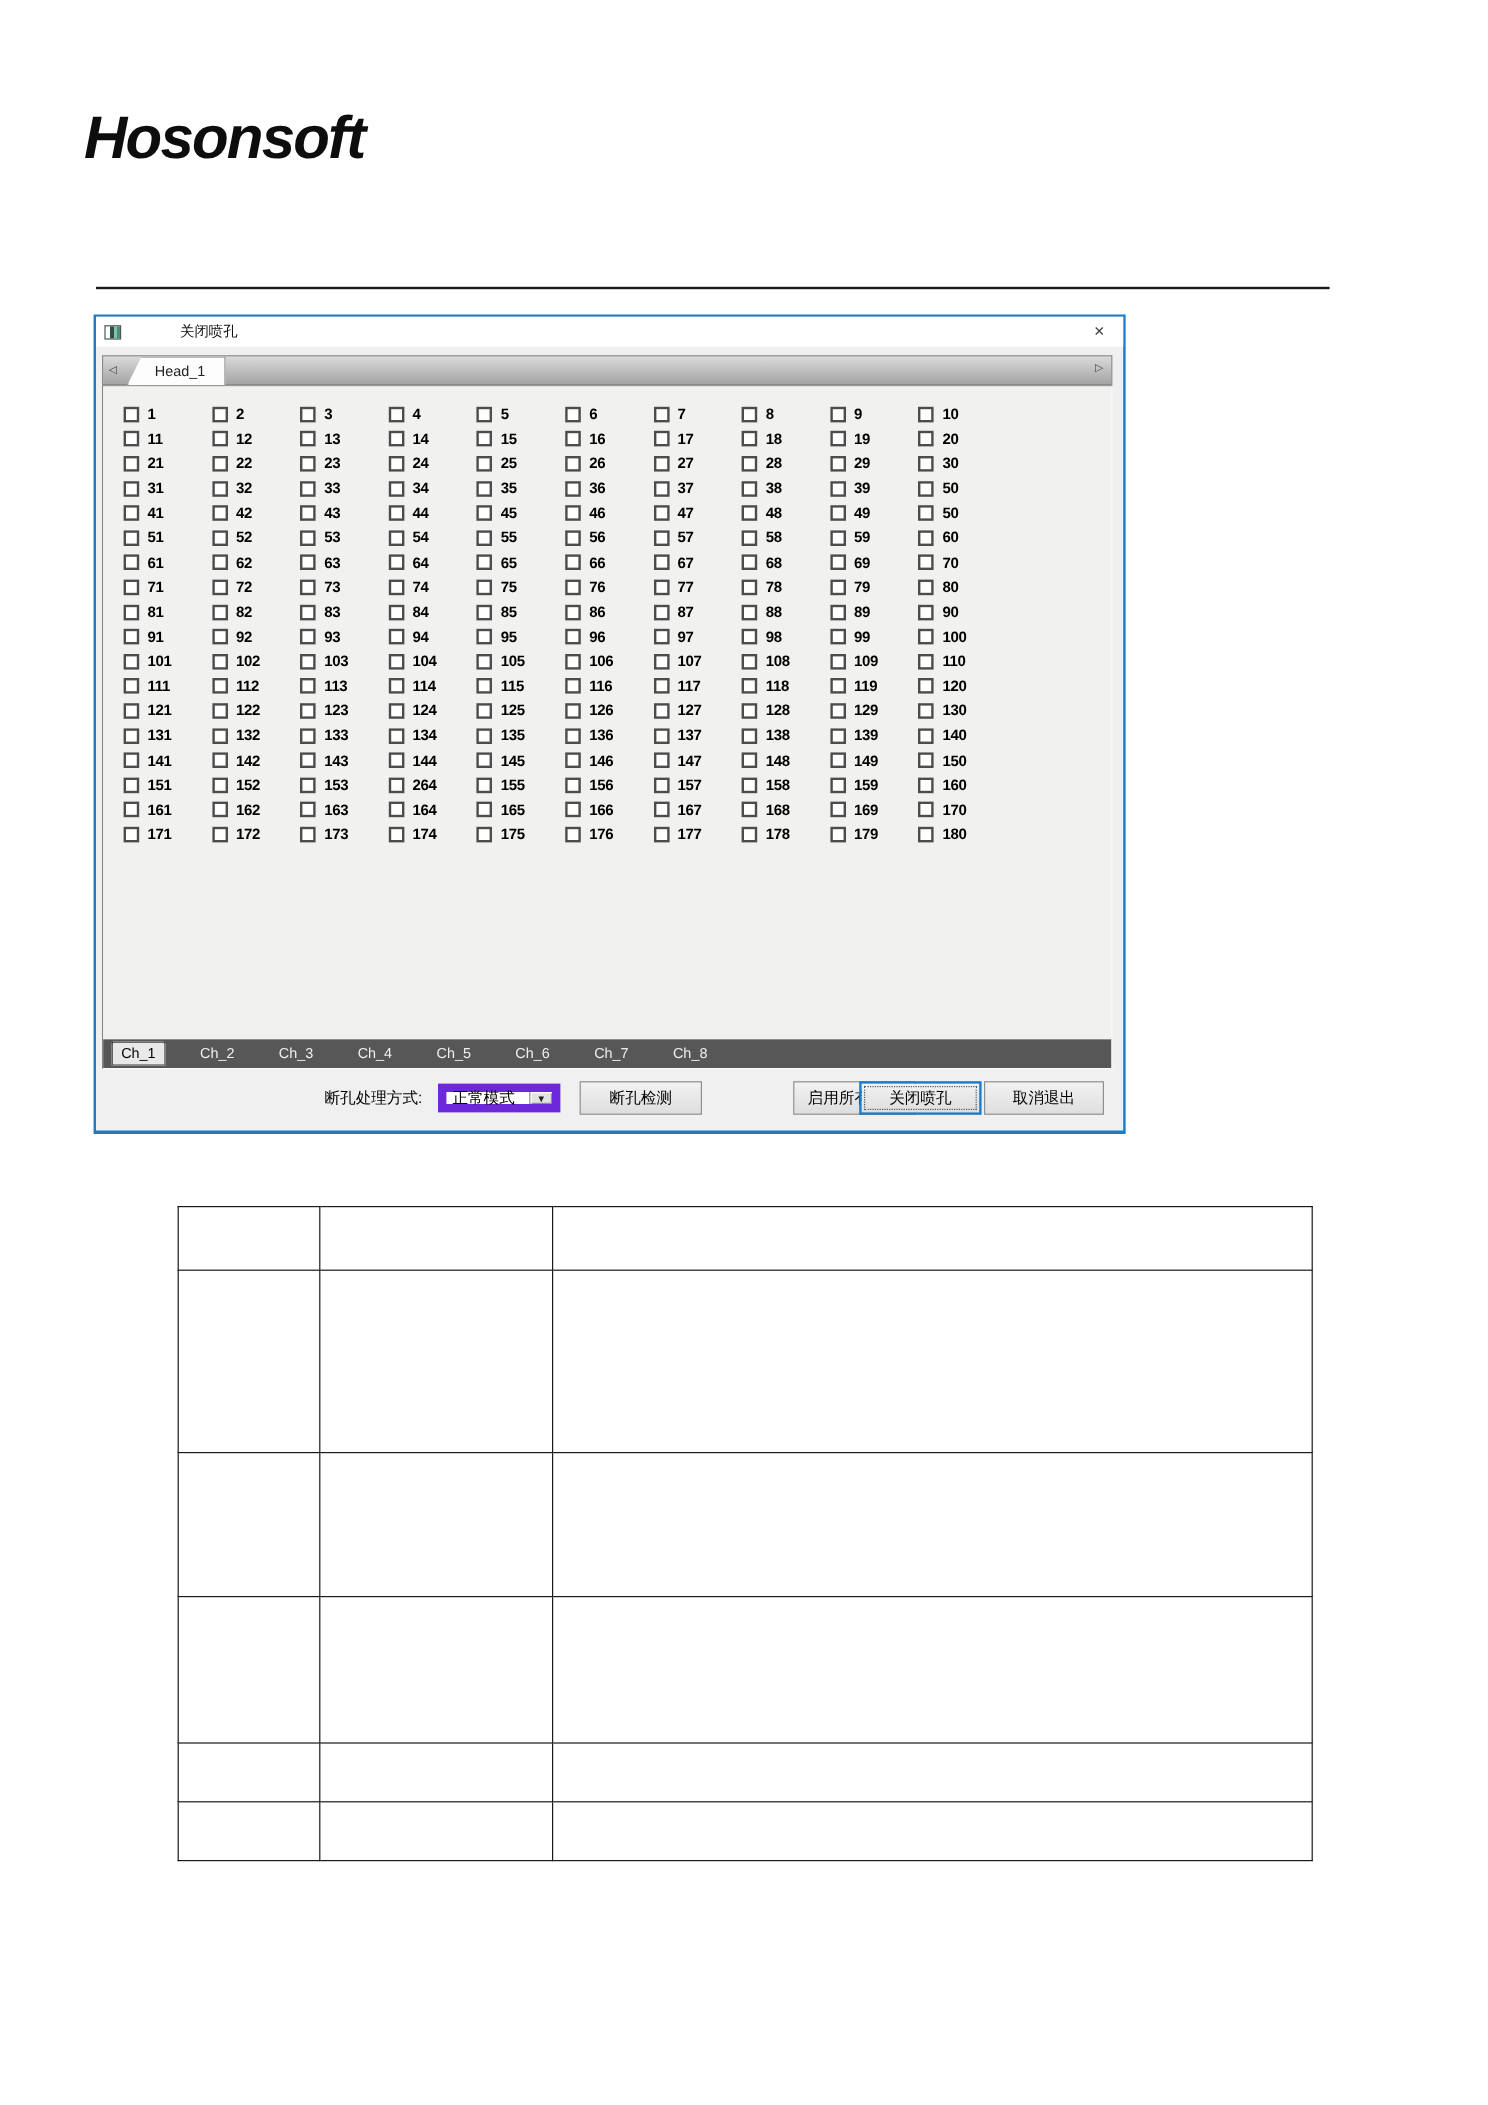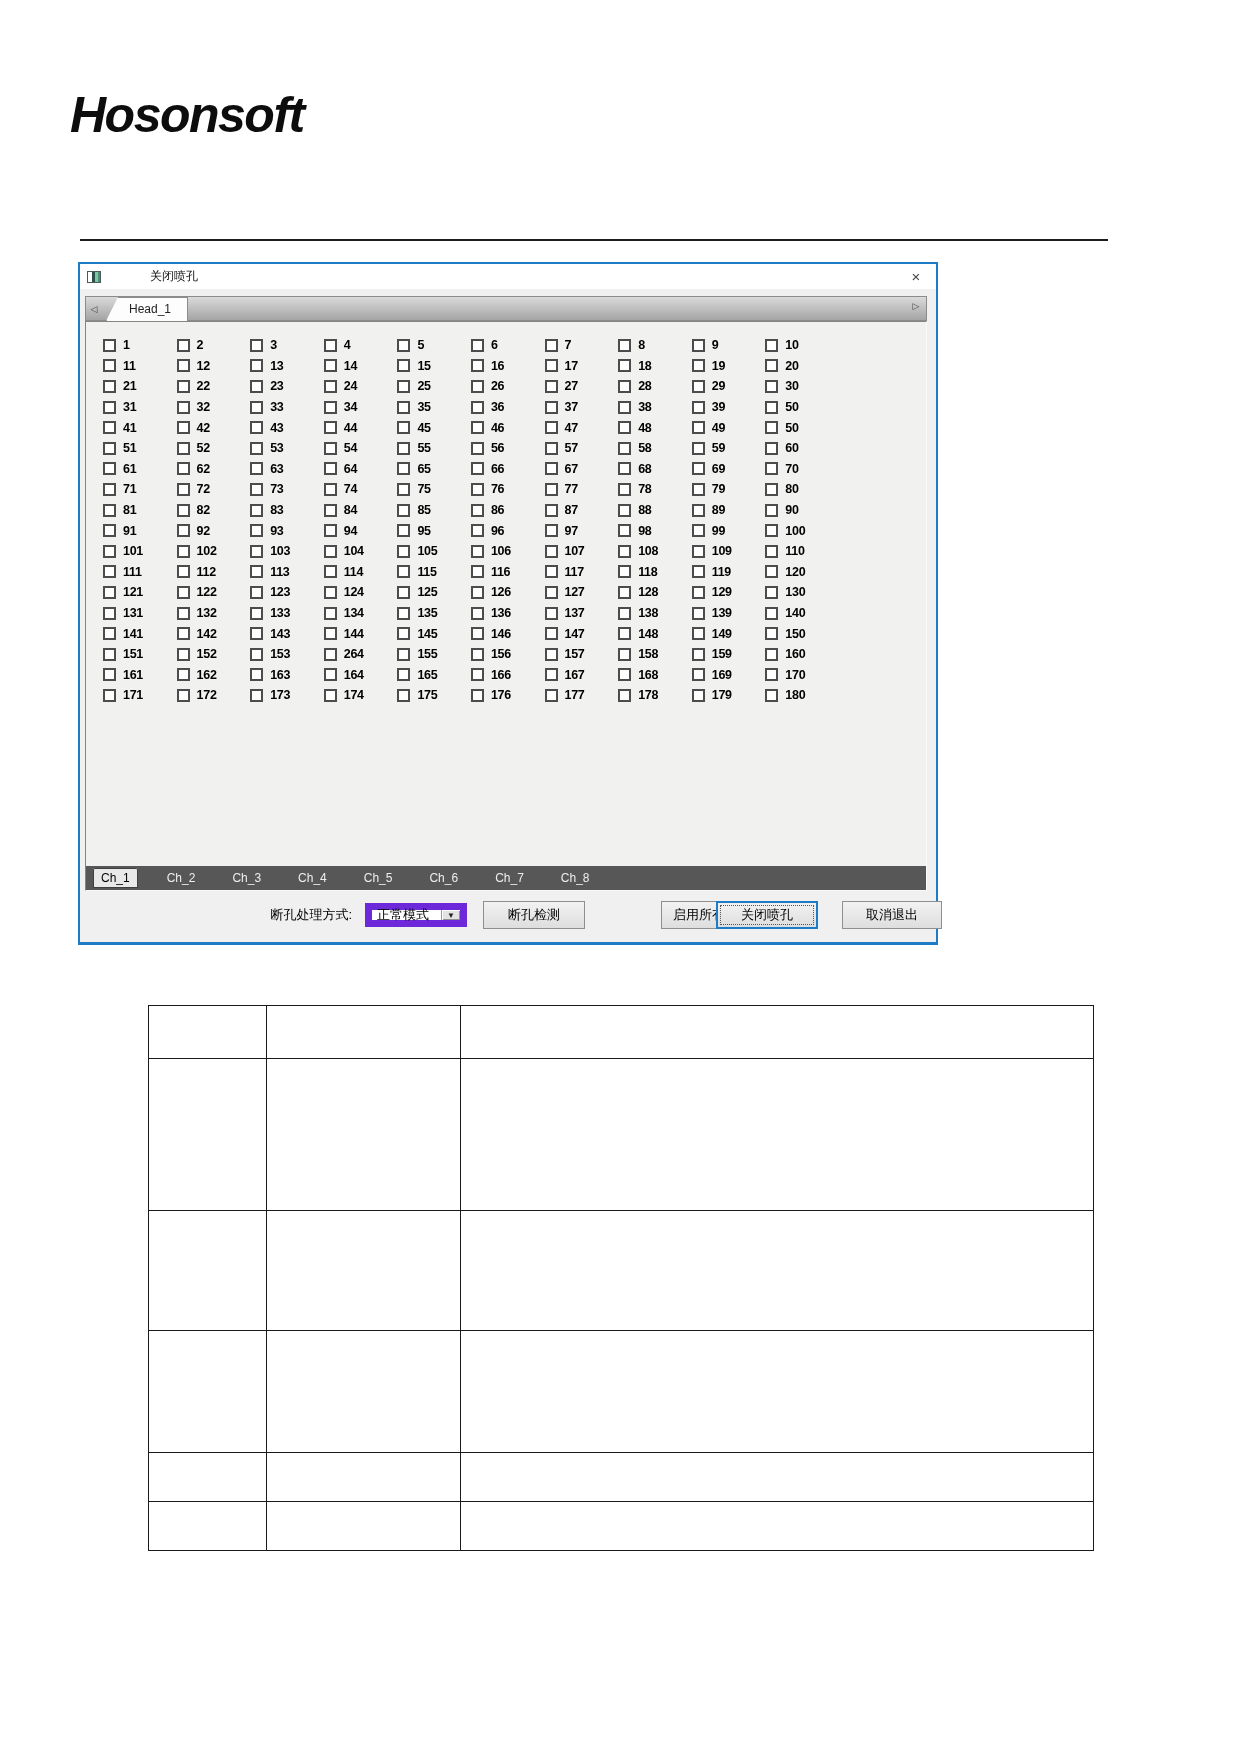--- a/index.html
+++ b/index.html
@@ -57,21 +57,21 @@
   .combo-value{flex:1;font-size:13px;padding-left:5px;}
   .combo-btn{width:18px;height:100%;background:#e3e3e3;border-left:1px solid #9a9a9a;
              display:flex;align-items:center;justify-content:center;font-size:8px;color:#222;
              box-shadow:inset 1px 1px 0 #fff, inset -1px -1px 0 #8f8f8f;}
   .ctl-btn{position:absolute;top:0;height:28px;width:102px;box-sizing:border-box;
            background:linear-gradient(#f2f2f2,#dedede);border:1px solid #8f8f8f;
            font-size:13px;display:flex;align-items:center;justify-content:center;cursor:pointer;}
   .ctl-btn.b0{left:403px;}
   .ctl-btn.b1{left:541px;margin-left:40px;}
   .ctl-btn.b2{left:636px;}
-  .ctl-btn.b3{left:762px;width:100px;}
+  .ctl-btn.b3{left:740px;width:100px;}
   .ctl-btn.focused{border:2px solid #1e7cc6;outline:1px dotted #555;outline-offset:-5px;}
 
   
   .infotable{position:absolute;left:148px;top:1005px;border-collapse:collapse;table-layout:fixed;}
   .infotable td{border:1px solid #1a1a1a;padding:0;}
   .trow0 td{height:52px;}
   .trow1 td{height:151px;}
   .trow2 td{height:119px;}
   .trow3 td{height:121px;}
   .trow4 td{height:48px;}

